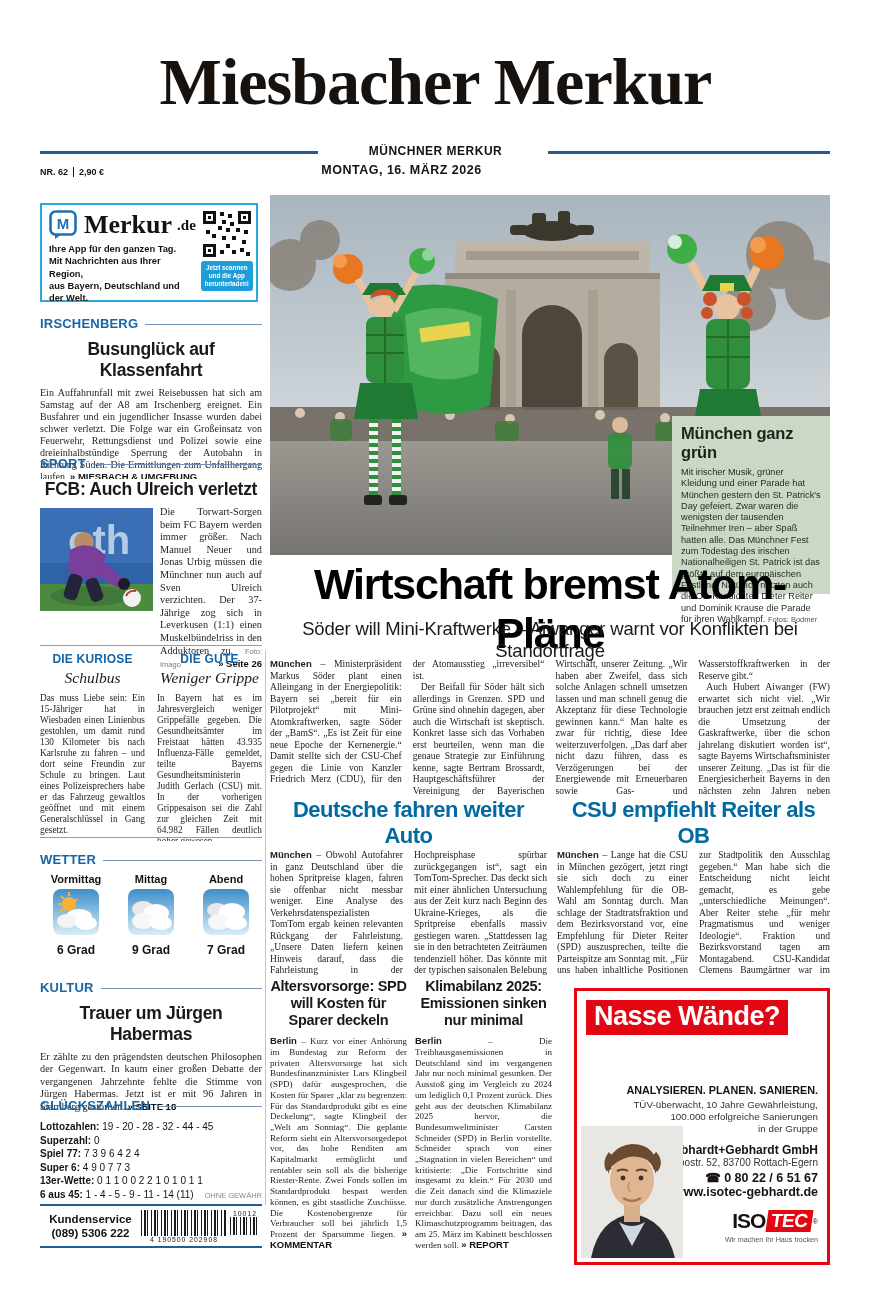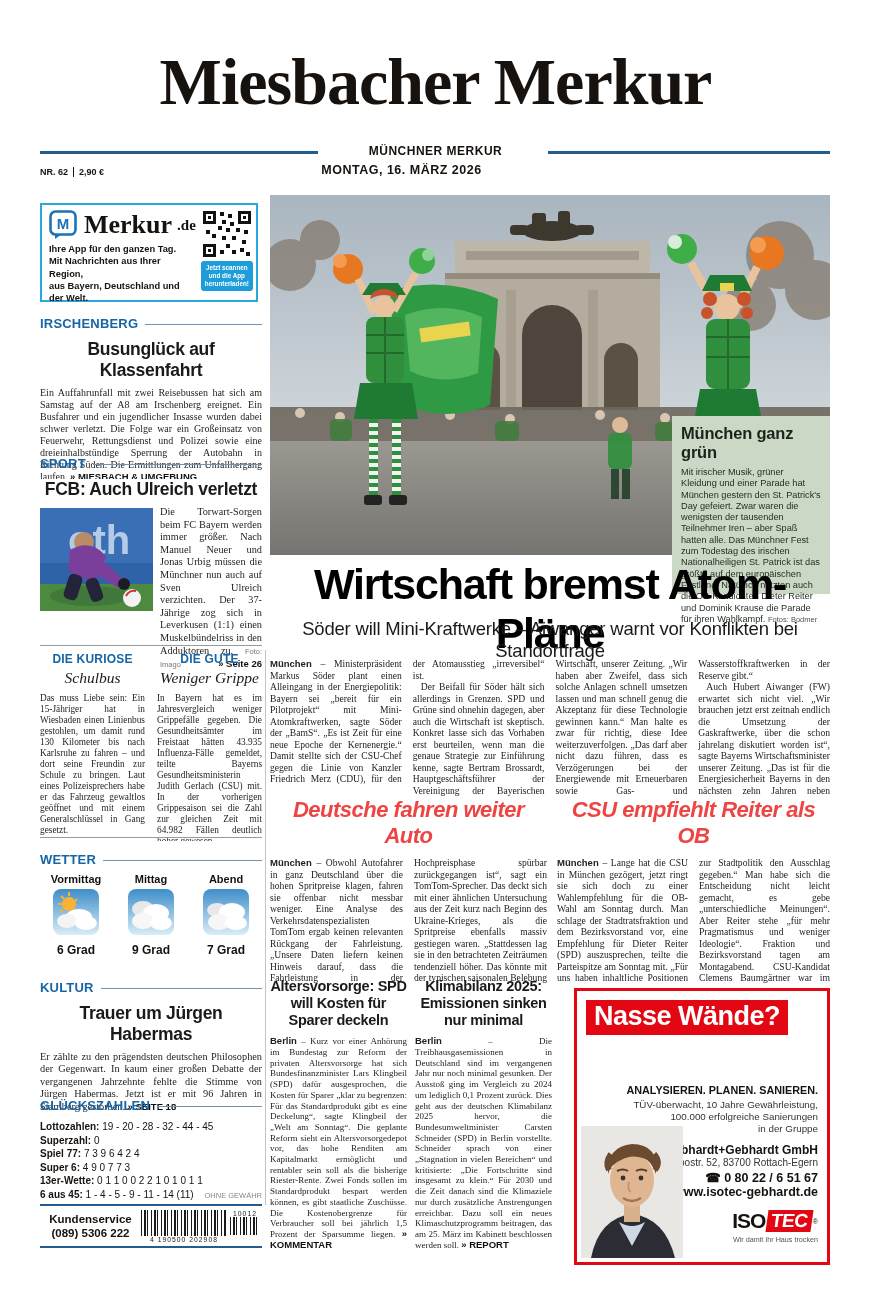--- a/index.html
+++ b/index.html
@@ -89,21 +89,21 @@
   #caption .credit{color:#4c554c;}
 
   #lead-head{left:270px;top:560px;width:560px;text-align:center;font-weight:700;font-size:43px;
      letter-spacing:-1.2px;color:#000000;margin:0;}
   #lead-sub{left:270px;top:618px;width:560px;text-align:center;font-size:18.5px;font-weight:500;color:#1a1a18;letter-spacing:-.2px;}
   #lead-body{left:270px;top:658px;width:560px;height:146px;column-count:4;column-gap:11px;
      font-family:"Liberation Serif",serif;font-size:9.6px;line-height:11.5px;text-align:justify;overflow:hidden;}
   #lead-body p{margin:0;}
   #lead-body p + p{text-indent:8px;}
 
-  .story h2{margin:0 0 8px;text-align:center;font-size:22px;font-weight:700;letter-spacing:-.5px;color:#ef4444;font-style:italic;}
+  .story h2{margin:0 0 0;text-align:center;font-size:22px;font-weight:700;letter-spacing:-.5px;color:#0369a1;}
   .cols2{column-count:2;column-gap:11px;font-family:"Liberation Serif",serif;font-size:9.6px;line-height:11.5px;text-align:justify;overflow:hidden;}
   #auto{left:270px;top:797px;width:277px;}
   #auto .cols2{height:130px;}
   #csu{left:557px;top:797px;width:273px;}
   #csu .cols2{height:130px;}
 
   .ministory h3{margin:0 0 7px;text-align:center;font-size:14.5px;line-height:1.18;font-weight:700;letter-spacing:-.3px;color:#1a1a18;}
   .ministory .body-text{font-size:9px;line-height:10.7px;}
   #alters{left:270px;top:978px;width:137px;}
   #alters .body-text{height:232px;}
@@ -549,17 +549,17 @@
       <path d="M36 45 Q42 42 47 45 M55 45 Q60 42 66 45" stroke="#5a3c24" stroke-width="2" fill="none"></path>
       <path d="M42 72 Q51 78 60 72" stroke="#a96f50" stroke-width="2.4" fill="none"></path>
       <path d="M48 56 Q46 64 50 66" stroke="#c09068" stroke-width="1.6" fill="none"></path>
     </svg>
     <div id="isotec">
       <div class="row">
         <span id="iso-txt">ISO</span>
         <span id="tec-box">TEC</span>
         <span id="iso-r">®</span>
       </div>
-      <div id="iso-claim">Wir damit Ihr Haus trocken</div>
+      <div id="iso-claim">Wir machen Ihr Haus trocken</div>
     </div>
   </div>
 
 </div>
 
 </body></html>

